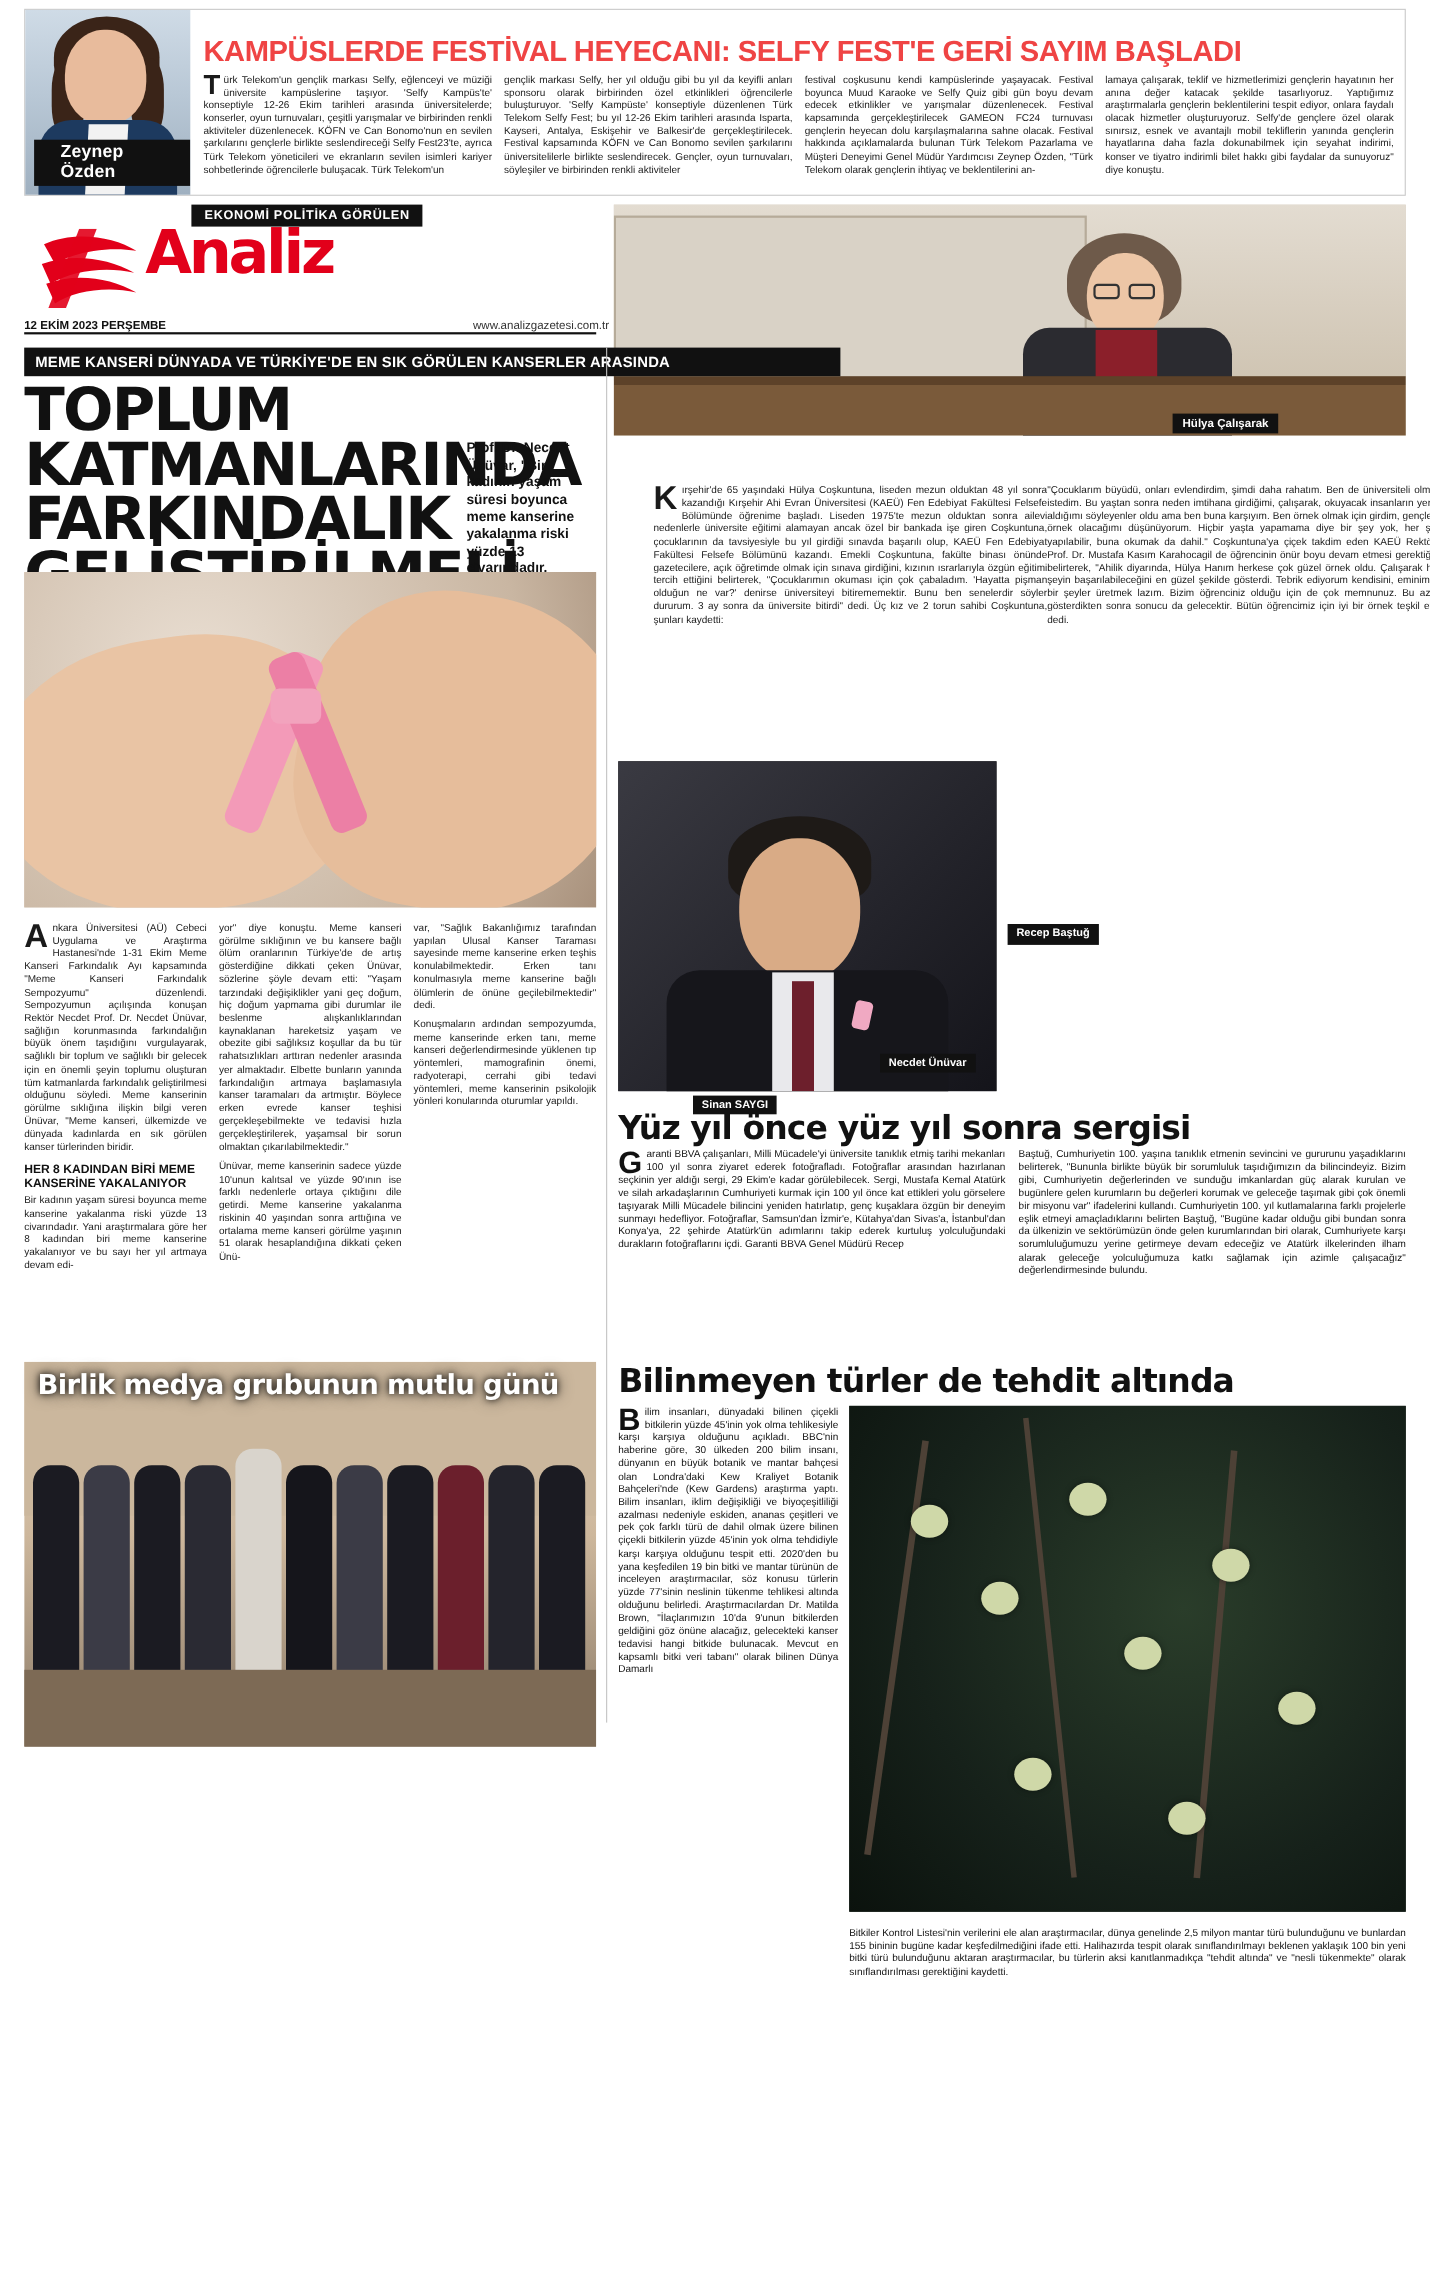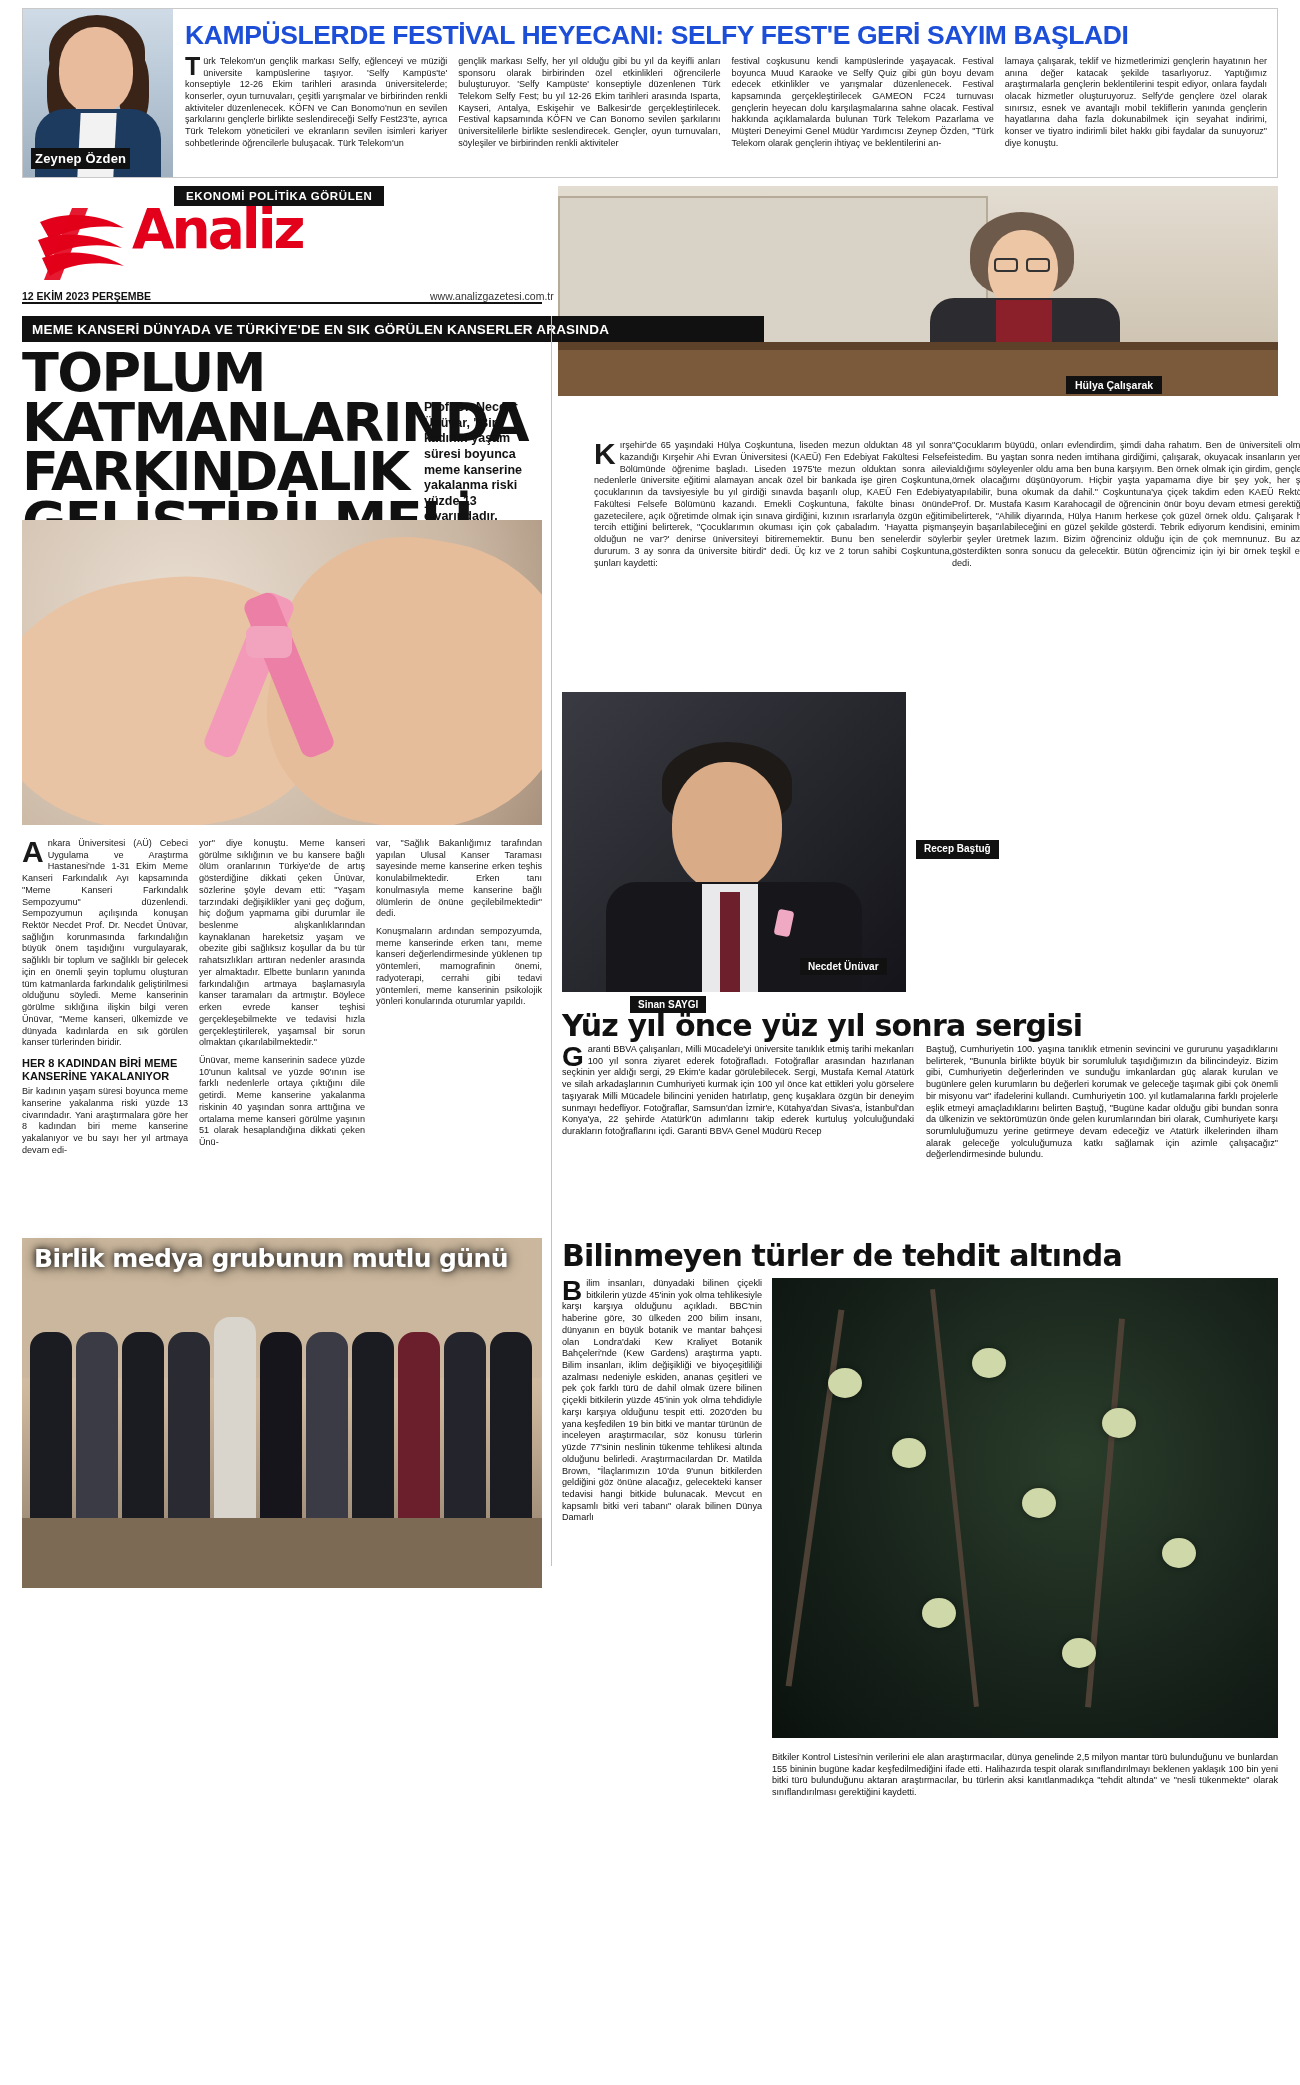--- a/index.html
+++ b/index.html
@@ -43,26 +43,26 @@
   .topstrip .photo .body {
     position:absolute; left:12px; top:100px; width:126px; height:70px; border-radius:30px 30px 0 0;
     background:#1d3a5f;
   }
   .topstrip .photo .shirt {
     position:absolute; left:56px; top:104px; width:36px; height:64px; background:#f2f2f2;
     transform:skewX(-3deg);
   }
   .topstrip .caption {
     position:absolute; left:8px; bottom:8px; background:#111; color:#fff;
-    font-size:13px; font-weight:bold; padding:3px 4px; letter-spacing:.2px;
+    font-size:16px; font-weight:bold; padding:3px 24px; letter-spacing:.2px;
   }
   .topstrip .content { flex:1; padding:8px 10px 6px 12px; display:flex; flex-direction:column; }
   .topstrip h1 {
-    margin:5px 0 7px 0; font-size:26.5px; line-height:1.02; font-weight:bold;
-    letter-spacing:-0.4px; color:#1d4ed8;
+    margin:16px 0 7px 0; font-size:26.5px; line-height:1.02; font-weight:bold;
+    letter-spacing:-0.4px; color:#ef4444;
     font-family:"Liberation Sans", sans-serif;
   }
   .topstrip .cols { display:flex; gap:11px; flex:1; }
   .topstrip .cols p {
     margin:0; font-size:9.1px; line-height:1.285; text-align:justify; color:#1a1a1a;
     flex:1;
   }
   .dropcap-sm::first-letter {
     float:left; font-size:25px; line-height:19px; font-weight:bold; padding:1px 3px 0 0;
   }

